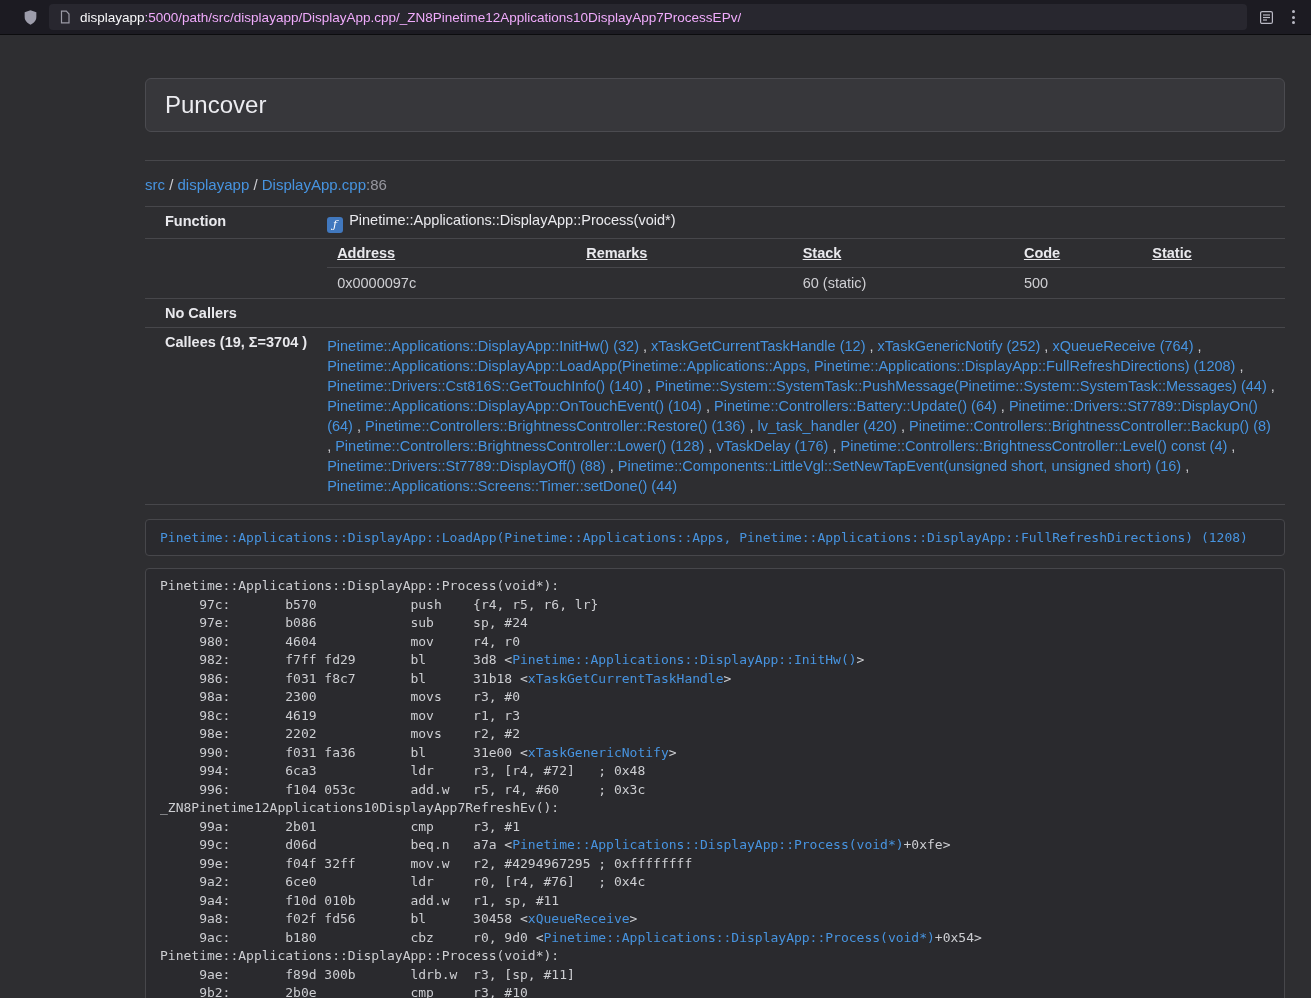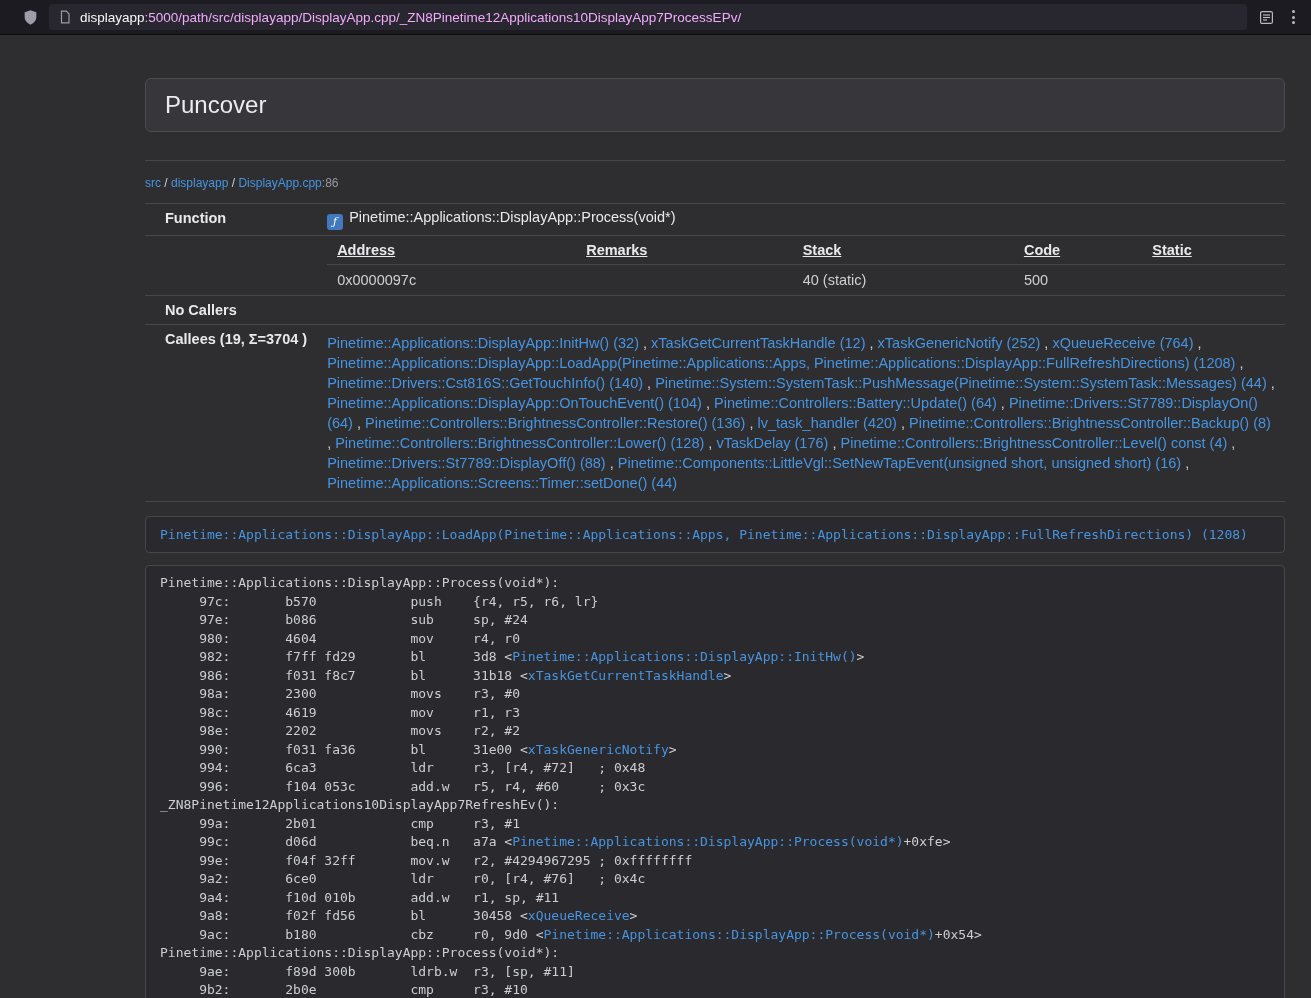--- a/index.html
+++ b/index.html
@@ -24,21 +24,21 @@
   .path{color:#f0abfc;}
   .chrome-btn{flex:0 0 auto;display:flex;align-items:center;justify-content:center;padding:2px;}
   .kebab{display:flex;flex-direction:column;gap:2.5px;padding:4px 6px;}
   .kebab i{width:3px;height:3px;border-radius:50%;background:var(--chrome-icon);}
 
   
   .container{width:1140px;margin-left:145px;padding-top:43px;}
   .jumbotron{background:var(--panel);border:1px solid #4b4b50;border-radius:6px;padding:12px 19px;}
   .jumbotron h1{margin:0;font-size:24px;font-weight:400;color:#ececf0;}
   hr.rule{border:0;border-top:1px solid var(--border);margin:28px 0 0;}
-  .breadcrumb{padding:15px 0 13px;font-size:12px;}
+  .breadcrumb{padding:15px 0 13px;font-size:15px;}
   .bc-sep{color:var(--text);}
   .bc-suffix{color:var(--muted);}
 
   table.main-table{width:100%;border-collapse:collapse;border-top:1px solid var(--border);
                    border-bottom:1px solid var(--border);font-size:14.5px;}
   table.main-table > tbody > tr + tr{border-top:1px solid var(--border);}
   th.rowlabel{width:147px;text-align:left;vertical-align:top;padding:6px 10px 6px 20px;
               color:var(--heading);font-weight:bold;white-space:nowrap;margin-top:33px;}
   td.rowval{padding:5px 10px;vertical-align:top;color:var(--heading);}
   td.nested-cell{padding:0 0 0 10px;vertical-align:top;}
@@ -126,21 +126,21 @@
                   <th>Remarks</th>
                   <th>Stack</th>
                   <th>Code</th>
                   <th>Static</th>
                 </tr>
               </thead>
             <tbody>
                 <tr id="metrics-data-row">
                   <td>0x0000097c</td>
                   <td></td>
-                  <td>40 (static)</td>
+                  <td>60 (static)</td>
                   <td>500</td>
                   <td></td>
                 </tr>
               </tbody>
           </table>
         </td>
       </tr>
       <tr>
         <th class="rowlabel">No Callers</th>
         <td class="rowval"></td>

